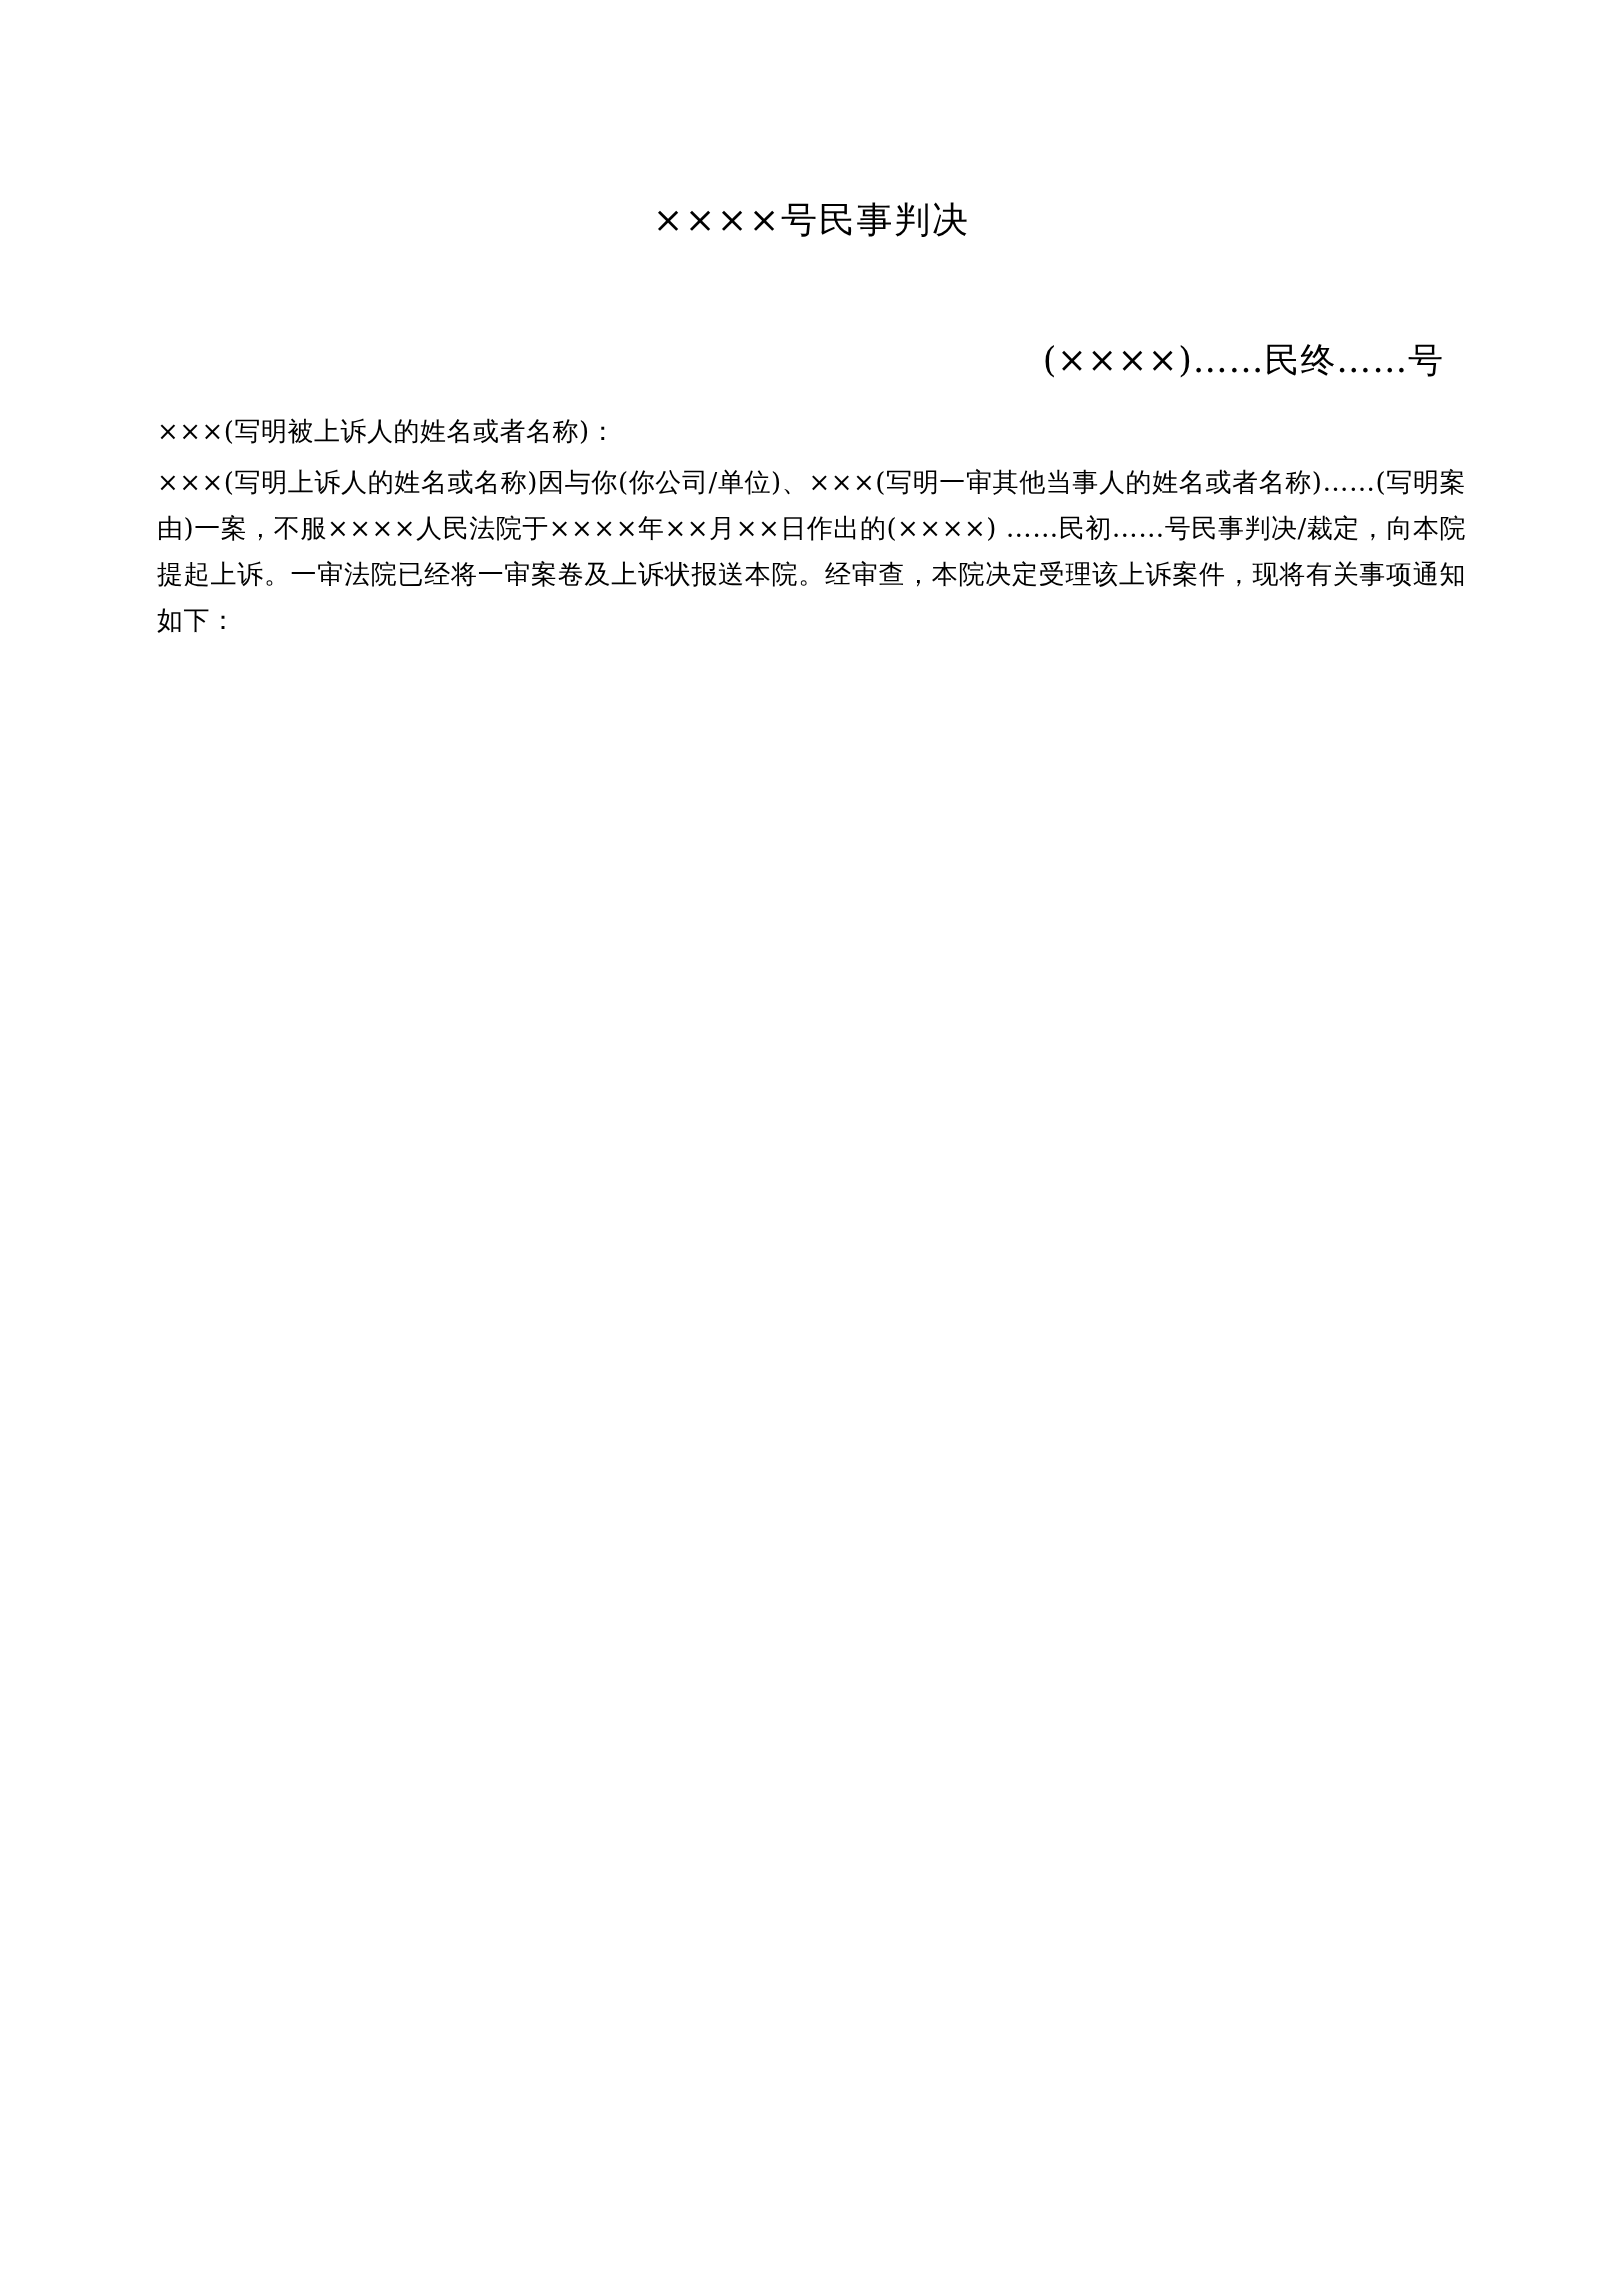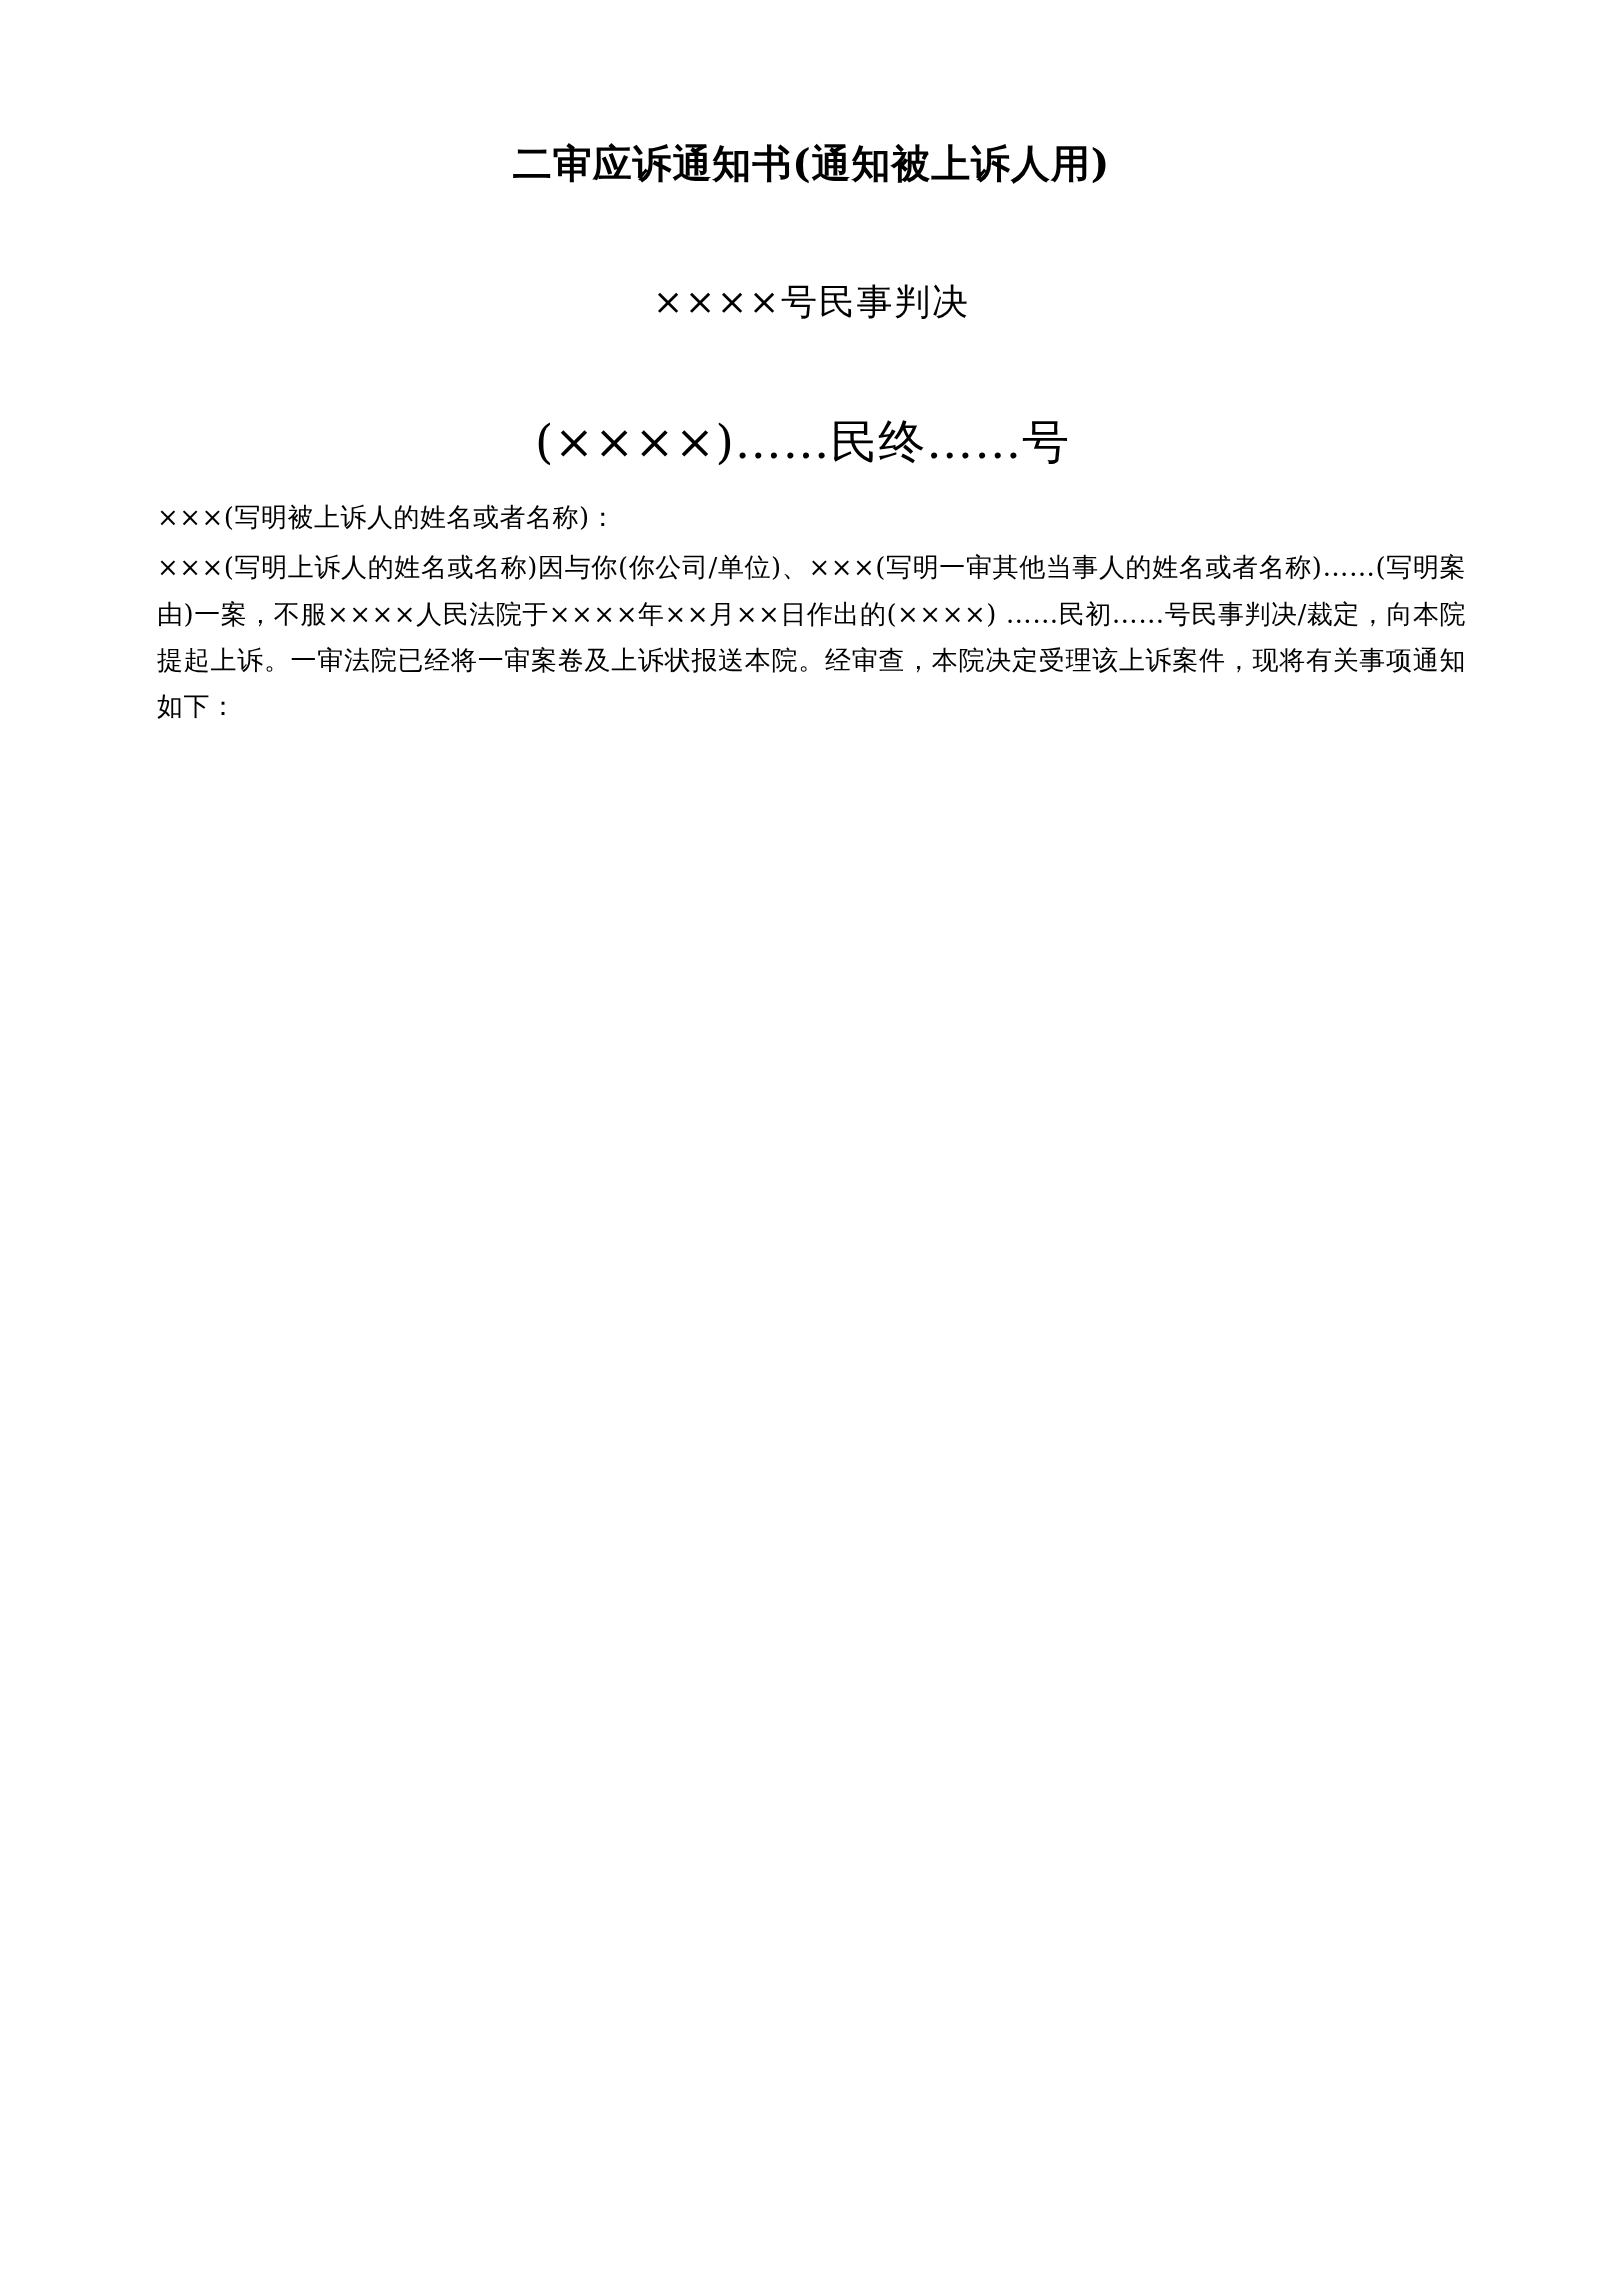--- a/index.html
+++ b/index.html
@@ -37,23 +37,23 @@
     letter-spacing: 1.8px;
   }
   .notice-name {
     text-align: center;
     font-size: 35px;
     margin: 0;
     padding-top: 80px;
     letter-spacing: 1.8px;
   }
   .case-number {
-    text-align: center;
-    font-size: 47px;
-    margin: 0;
+    text-align: right;
+    font-size: 35px;
+    margin: 8px;
     padding-top: 84px;
     padding-right: 18px;
     letter-spacing: 0.9px;
   }
   .body-para {
     font-size: 26px;
     line-height: 1.78;
     margin: 4px;
     text-align: justify;
     text-justify: inter-ideograph;
@@ -61,21 +61,20 @@
   }
   .p-first {
     padding-top: 16.4px;
   }
 </style>
 </head>
 <body>
 
 <div class="page">
 
-  <h1 class="doc-title">二审应诉通知书(通知被上诉人用)</h1>
 
   <p class="court-name">××××号民事判决</p>
 
 
   <p class="case-number">(××××)……民终……号</p>
 
   <p class="body-para p-first">×××(写明被上诉人的姓名或者名称)：</p>
 
   <p class="body-para">×××(写明上诉人的姓名或名称)因与你(你公司/单位)、×××(写明一审其他当事人的姓名或者名称)……(写明案由)一案，不服××××人民法院于××××年××月××日作出的(××××) ……民初……号民事判决/裁定，向本院提起上诉。一审法院已经将一审案卷及上诉状报送本院。经审查，本院决定受理该上诉案件，现将有关事项通知如下：</p>
 

